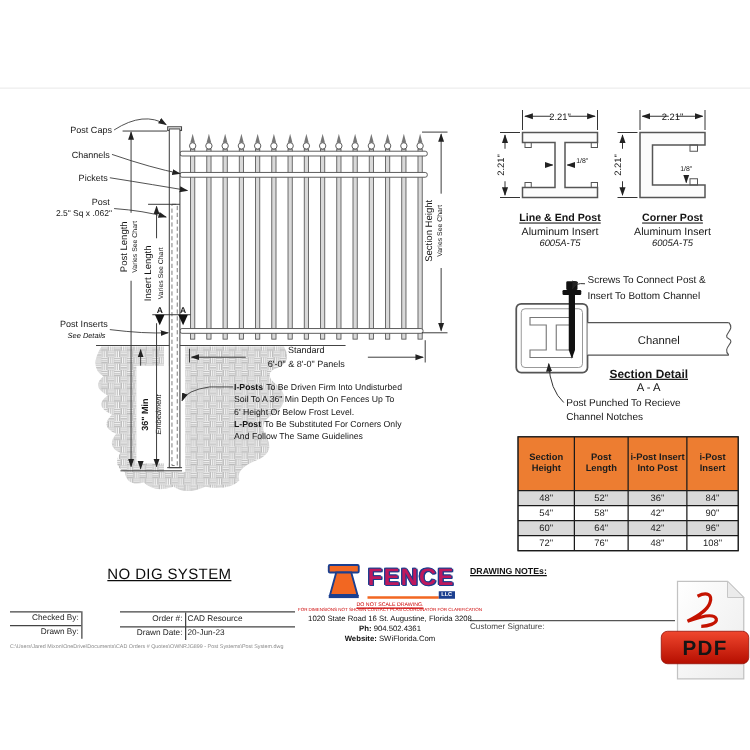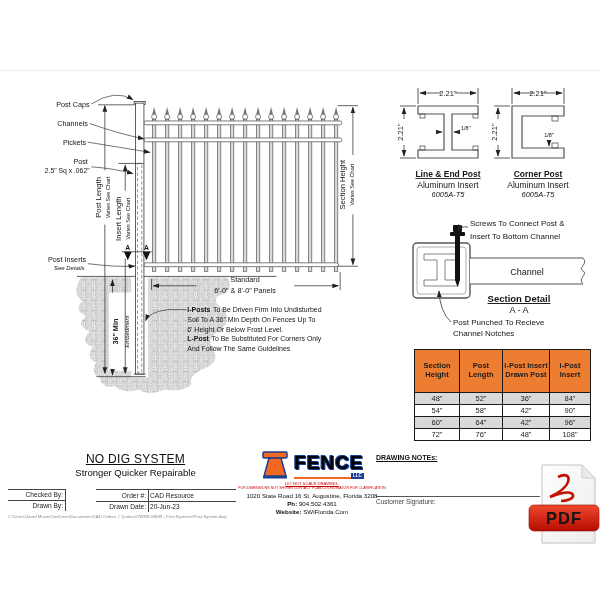--- a/index.html
+++ b/index.html
@@ -23,21 +23,21 @@
   #no-dig{left:48px;top:452px;width:175px;text-align:center;color:#0c0c0c;}
   #no-dig .t1{font-size:12px;text-decoration:underline;letter-spacing:.3px;}
   #no-dig .t2{font-size:9.5px;margin-top:1px;}
   
   .tb-row{height:11px;display:flex;align-items:center;font-size:6.6px;color:#222;}
   .tb-label{text-align:right;}
   #file-path{left:8px;top:514px;font-size:4.3px;color:#8a8a8a;white-space:nowrap;}
   
   #company{left:228px;top:449px;width:168px;text-align:center;}
   #logo-row{display:flex;justify-content:center;align-items:flex-end;gap:4px;height:30px;}
-  .fence-name{font-size:19px;font-weight:900;color:#000000;letter-spacing:1px;line-height:1;
+  .fence-name{font-size:19px;font-weight:900;color:#be185d;letter-spacing:1px;line-height:1;
     text-shadow:1px 0 #1b3f8f,-1px 0 #1b3f8f,0 1px #1b3f8f,0 -1px #1b3f8f,1px 1px #1b3f8f,-1px -1px #1b3f8f;}
   .fence-underline{display:flex;align-items:flex-end;margin-top:1px;}
   .fence-bar{flex:1;height:2.5px;background:#f26722;}
   .llc{background:#1b3f8f;color:#fff;font-size:4.5px;font-weight:bold;padding:0.5px 2px;line-height:1.2;}
   .red1{color:#c00;font-size:4.2px;text-decoration:underline;margin-top:2px;}
   .red2{color:#c00;font-size:3.6px;}
   .addr{font-size:6.2px;color:#111;margin-top:2px;line-height:1.3;}
   .addr b{font-weight:bold;}
   #top-edge{left:0;top:70px;width:600px;border-top:1px solid #ededed;}
 </style>
@@ -277,21 +277,21 @@
   <text x="519" y="313" text-anchor="middle" font-size="9">A - A</text>
 
   <path d="M451,322 Q440,312 439,291" stroke="#333" stroke-width="0.8" fill="none" marker-end="url(#ar3)"></path>
   <text x="453" y="325" font-size="8">Post Punched To Recieve</text>
   <text x="453" y="336" font-size="8">Channel Notches</text>
 </svg>
 
 <div id="size-table">
   <div class="st-h">Section Height</div>
   <div class="st-h">Post Length</div>
-  <div class="st-h">i-Post Insert Drawn Post</div>
+  <div class="st-h">i-Post Insert Into Post</div>
   <div class="st-h">i-Post Insert</div>
 
   <div class="st-c st-alt">48"</div>
   <div class="st-c st-alt">52"</div>
   <div class="st-c st-alt">36"</div>
   <div class="st-c st-alt">84"</div>
 
   <div class="st-c">54"</div>
   <div class="st-c">58"</div>
   <div class="st-c">42"</div>
@@ -325,21 +325,20 @@
   </defs>
   <path d="M14,2 H54 L67,15 V80 H14 z" fill="url(#pgrad)" stroke="#c2c2c2"></path>
   <path d="M54,2 V15 H67 z" fill="#ebebeb" stroke="#c6c6c6" stroke-width="0.8"></path>
   <path d="M30,14 C38,10 42,13 40,19 C38,26 28,31 22,34 C30,31 43,27 45,32 C46,36 38,38 33,38" stroke="#c41200" stroke-width="2.6" fill="none"></path>
   <rect x="1" y="42" width="70" height="26" rx="5" fill="url(#rgrad)" stroke="#8f0a00" stroke-width="0.6"></rect>
   <text x="36" y="61" text-anchor="middle" font-size="16.5" font-weight="bold" letter-spacing="1" fill="#ffffff">PDF</text>
 </svg>
 
 <div class="abs" id="no-dig">
   <div class="t1">NO DIG SYSTEM</div>
-  <div class="t2">Stronger Quicker Repairable</div>
 </div>
 
 <div class="abs" style="left:8px;top:489px;width:88px;height:22px;">
   <div style="position:absolute;left:0;top:0;width:57px;border-top:1px solid #444;"></div>
   <div style="position:absolute;left:0;top:11px;width:57px;border-top:1px solid #444;"></div>
   <div style="position:absolute;left:57px;top:0;height:22px;border-left:1px solid #444;"></div>
   <div class="tb-row">
         <span class="tb-label" style="width:55px;">Checked By:</span>
       </div>
   <div class="tb-row">

